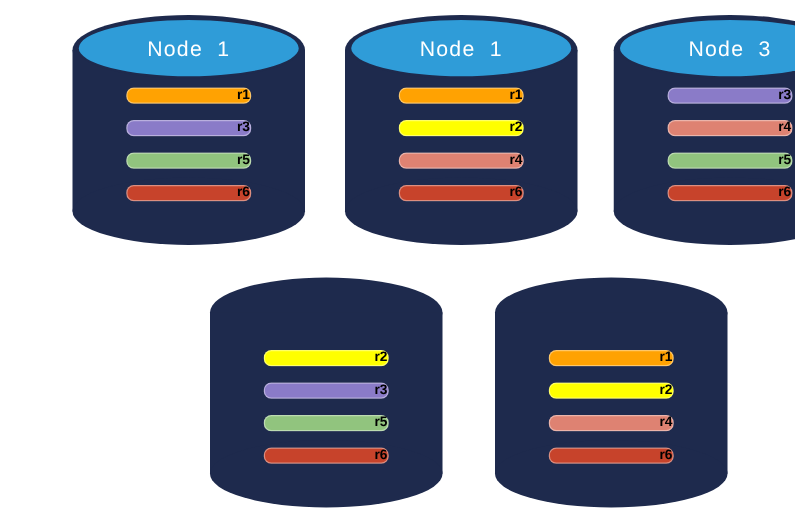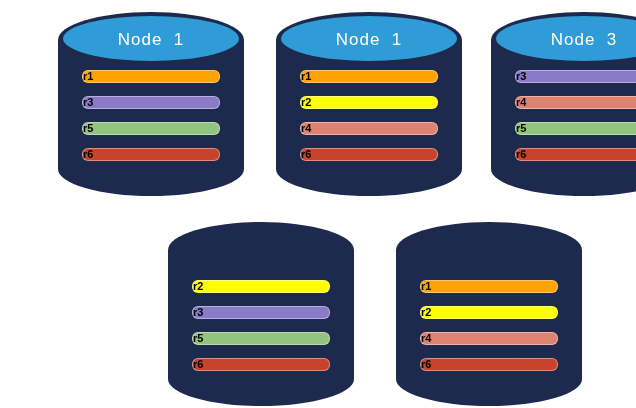--- a/index.html
+++ b/index.html
@@ -32,25 +32,25 @@
     letter-spacing:1px;
     white-space:pre;
     margin-top:2px;
   }
 
   .bars{
     position:absolute;top:58px;left:0;right:0;
     display:flex;flex-direction:column;align-items:center;gap:13px;
   }
   .bar{
-    width:138px;height:13px;
+    width:100px;height:13px;
     border-radius:6px;
     border:1px solid rgba(255,255,255,0.4);
     box-sizing:border-box;
-    display:flex;align-items:center;justify-content:flex-start;
+    display:flex;align-items:center;justify-content:flex-end;
   }
   .bar-label{
     color:var(--barText);
     font-size:11px;font-weight:bold;line-height:1;
   }
 </style>
 </head>
 <body style="--body: #1E2A4D; --cap: #2F9CD8; --titleText: #FFFFFF; --barText: #000000; background: rgb(255, 255, 255);">
 
 <div id="canvas">

